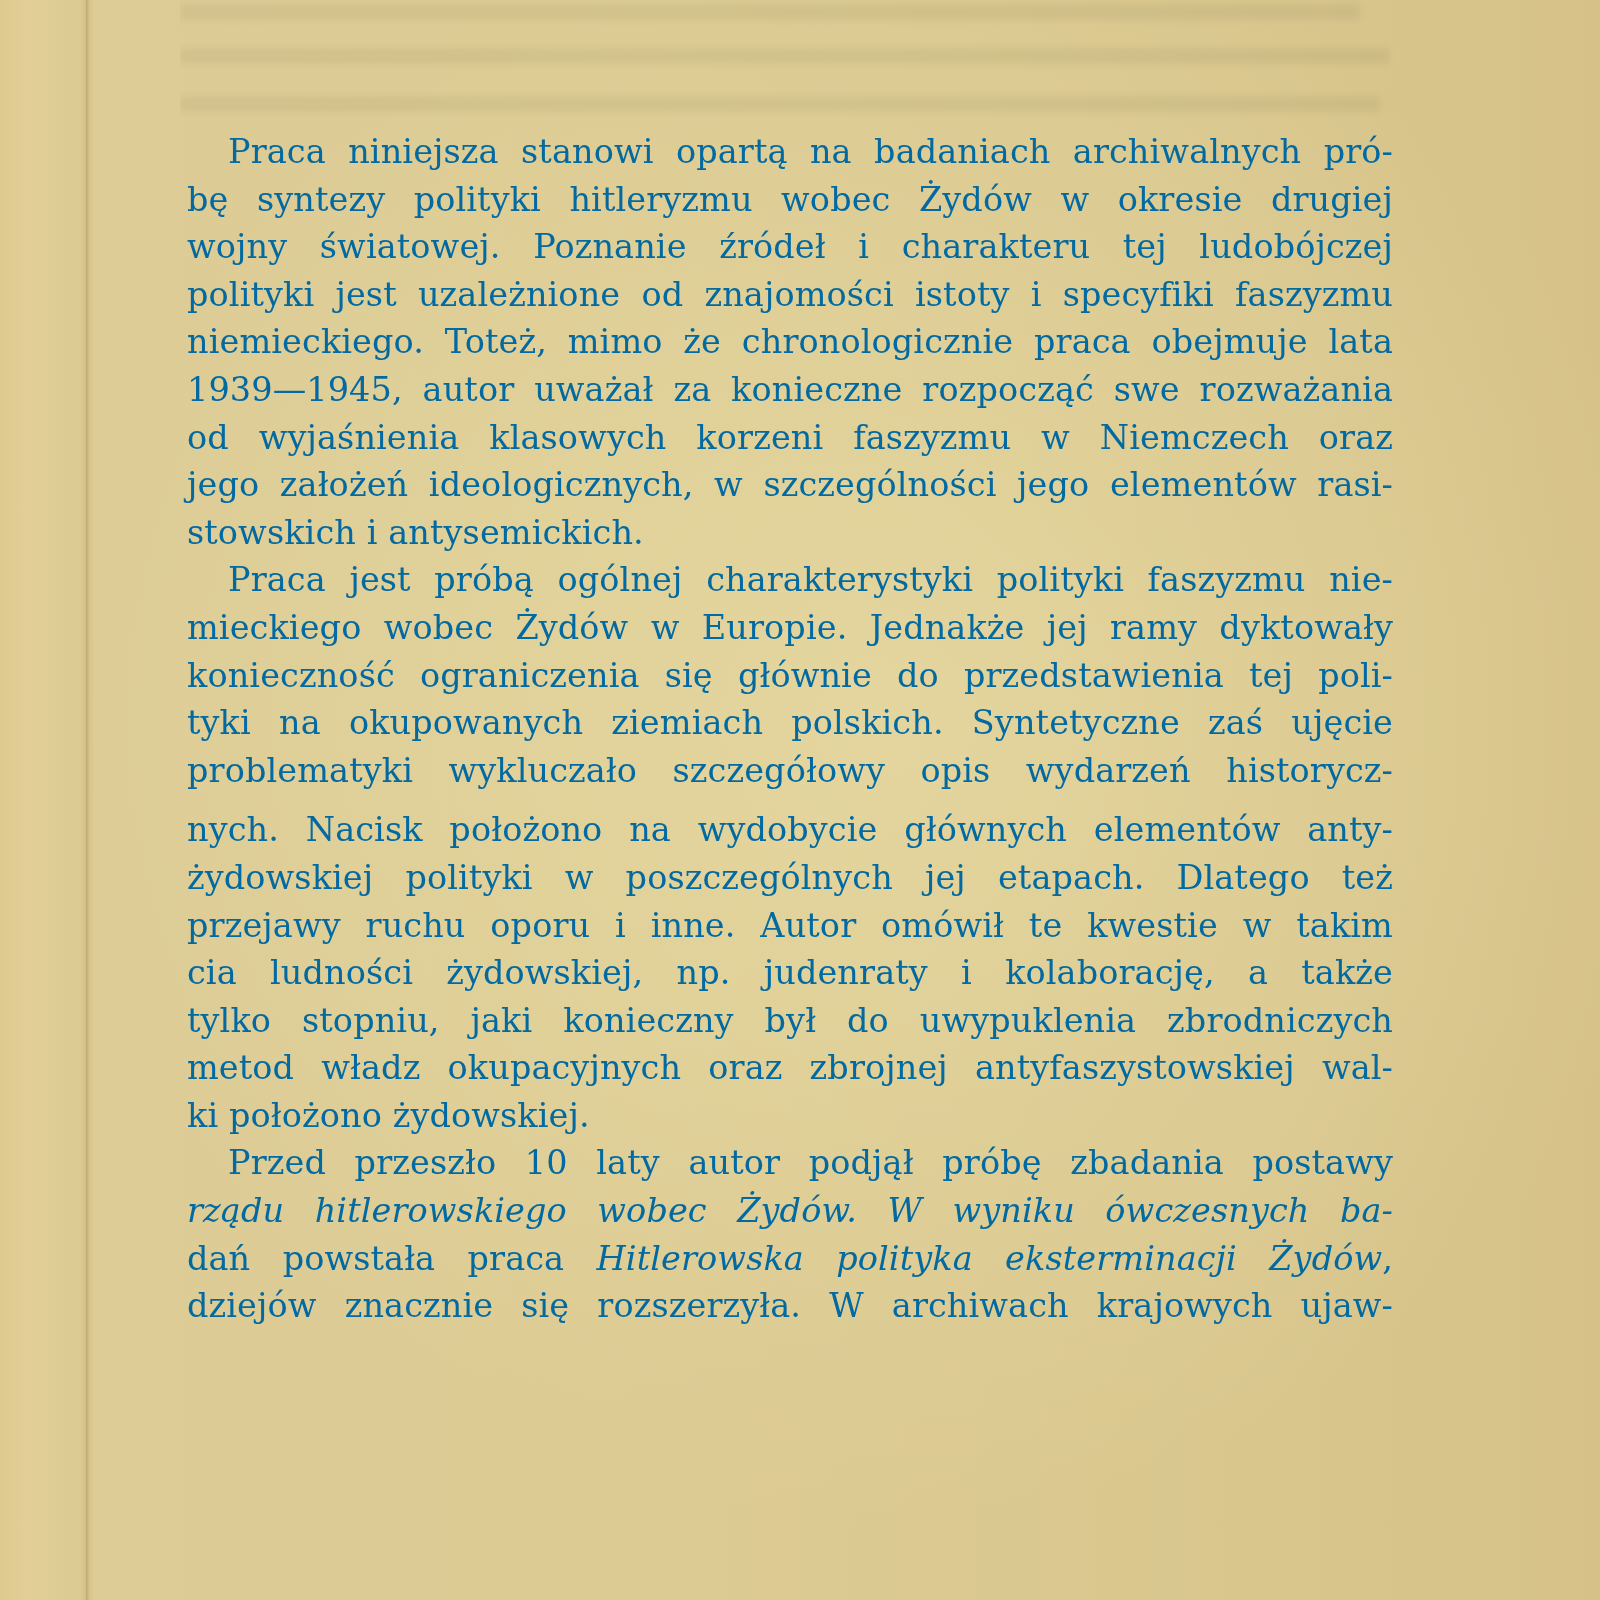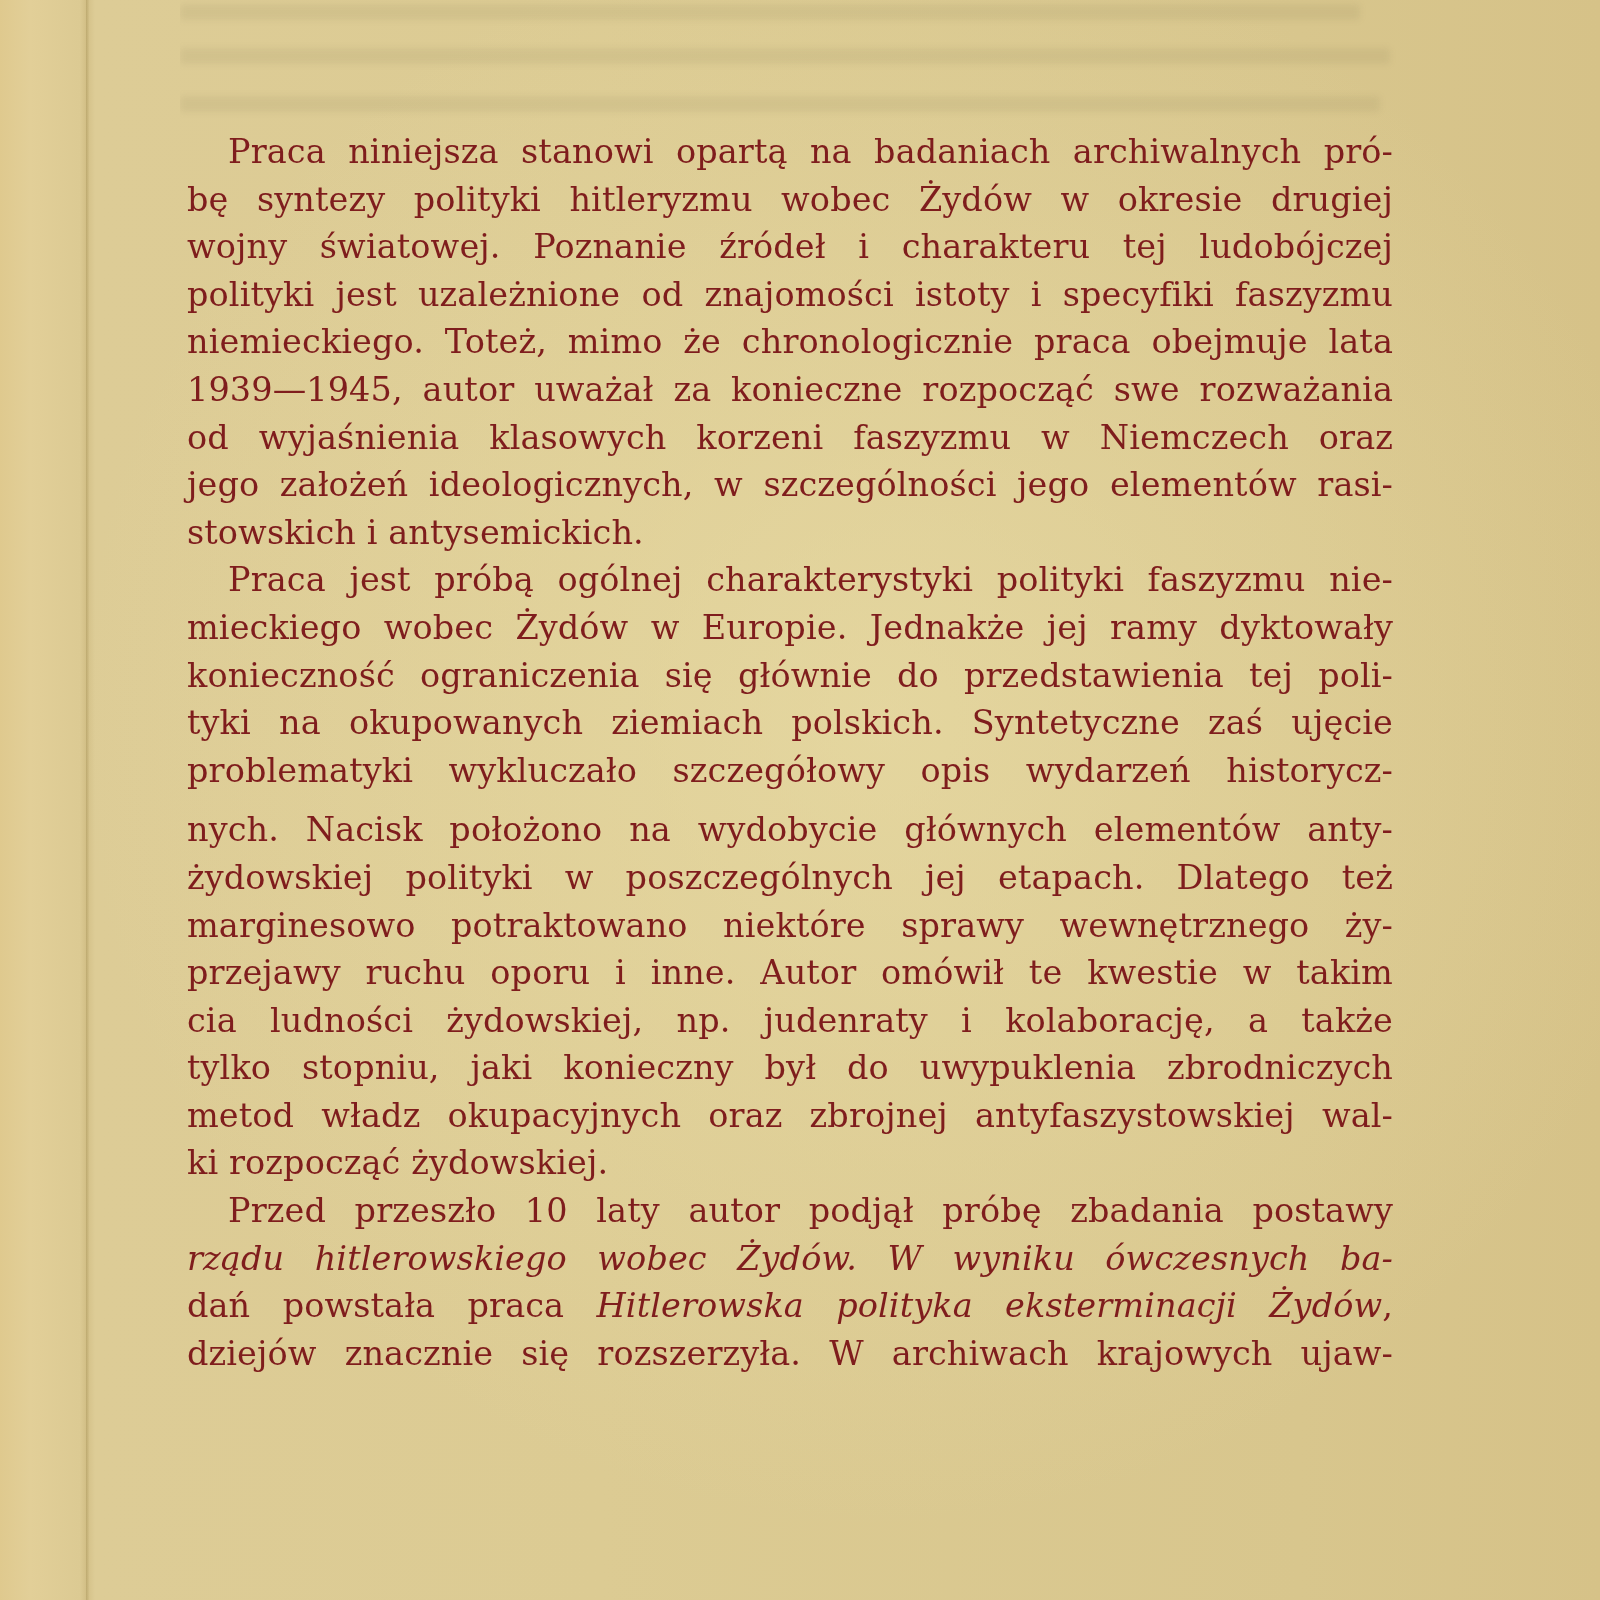--- a/index.html
+++ b/index.html
@@ -42,21 +42,21 @@
       height: 16px;
       background: rgba(120,110,70,0.10);
       border-radius: 4px;
       filter: blur(3px);
     }
     .text-block {
       position: absolute;
       left: 187px;
       top: 128px;
       width: 1206px;
-      color: #7f1d1d;
+      color: #0369a1;
       font-size: 33.5px;
       line-height: 47.6px;
       letter-spacing: 0.1px;
     }
     .para {
       margin: 0;
     }
     .line {
       display: block;
       text-align: justify;
@@ -105,26 +105,25 @@
   </div>
 
   <div class="para">
     <span class="line indent" style="white-space: normal;">Praca jest próbą ogólnej charakterystyki polityki faszyzmu nie-</span>
     <span class="line" style="white-space: normal;">mieckiego wobec Żydów w Europie. Jednakże jej ramy dyktowały</span>
     <span class="line" style="white-space: normal;">konieczność ograniczenia się głównie do przedstawienia tej poli-</span>
     <span class="line" style="white-space: normal;">tyki na okupowanych ziemiach polskich. Syntetyczne zaś ujęcie</span>
     <span class="line" style="white-space: normal;">problematyki wykluczało szczegółowy opis wydarzeń historycz-</span>
     <span class="line" style="white-space: normal; margin-top: 12px;">nych. Nacisk położono na wydobycie głównych elementów anty-</span>
     <span class="line" style="white-space: normal;">żydowskiej polityki w poszczególnych jej etapach. Dlatego też</span>
-    <span class="line" style="white-space: normal;">marginesowo potraktowano niektóre sprawy wewnętrznego ży-</span>
     <span class="line" style="white-space: normal;">przejawy ruchu oporu i inne. Autor omówił te kwestie w takim</span>
     <span class="line" style="white-space: normal;">cia ludności żydowskiej, np. judenraty i kolaborację, a także</span>
     <span class="line" style="white-space: normal;">tylko stopniu, jaki konieczny był do uwypuklenia zbrodniczych</span>
     <span class="line" style="white-space: normal;">metod władz okupacyjnych oraz zbrojnej antyfaszystowskiej wal-</span>
-    <span class="line last">ki rozpocząć żydowskiej.</span>
+    <span class="line last">ki położono żydowskiej.</span>
   </div>
 
   <div class="para">
     <span class="line indent" style="white-space: normal;">Przed przeszło 10 laty autor podjął próbę zbadania postawy</span>
     <span class="line" style="white-space: normal; font-style: italic;">rządu hitlerowskiego wobec Żydów. W wyniku ówczesnych ba-</span>
     <span class="line" style="white-space: normal;"><span>dań powstała praca </span><span class="it">Hitlerowska polityka eksterminacji Żydów</span><span>,</span></span>
     <span class="line" style="white-space: normal;">dziejów znacznie się rozszerzyła. W archiwach krajowych ujaw-</span>
   </div>
 
 </div>

